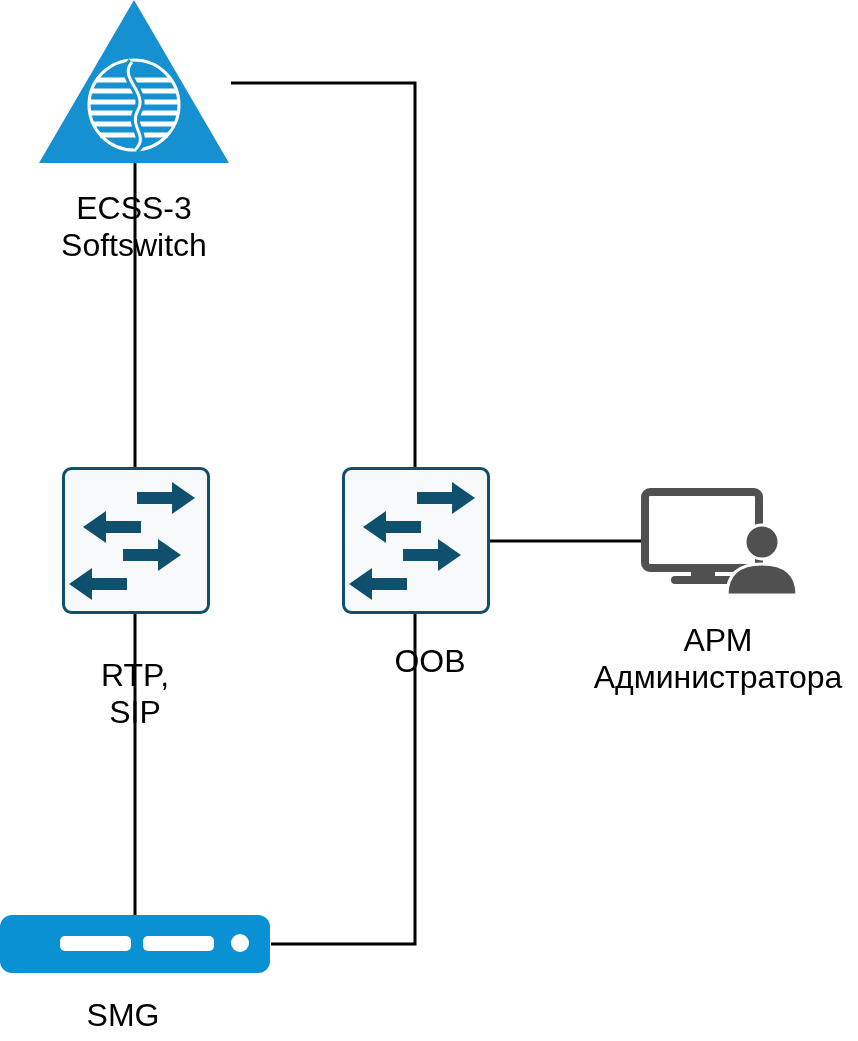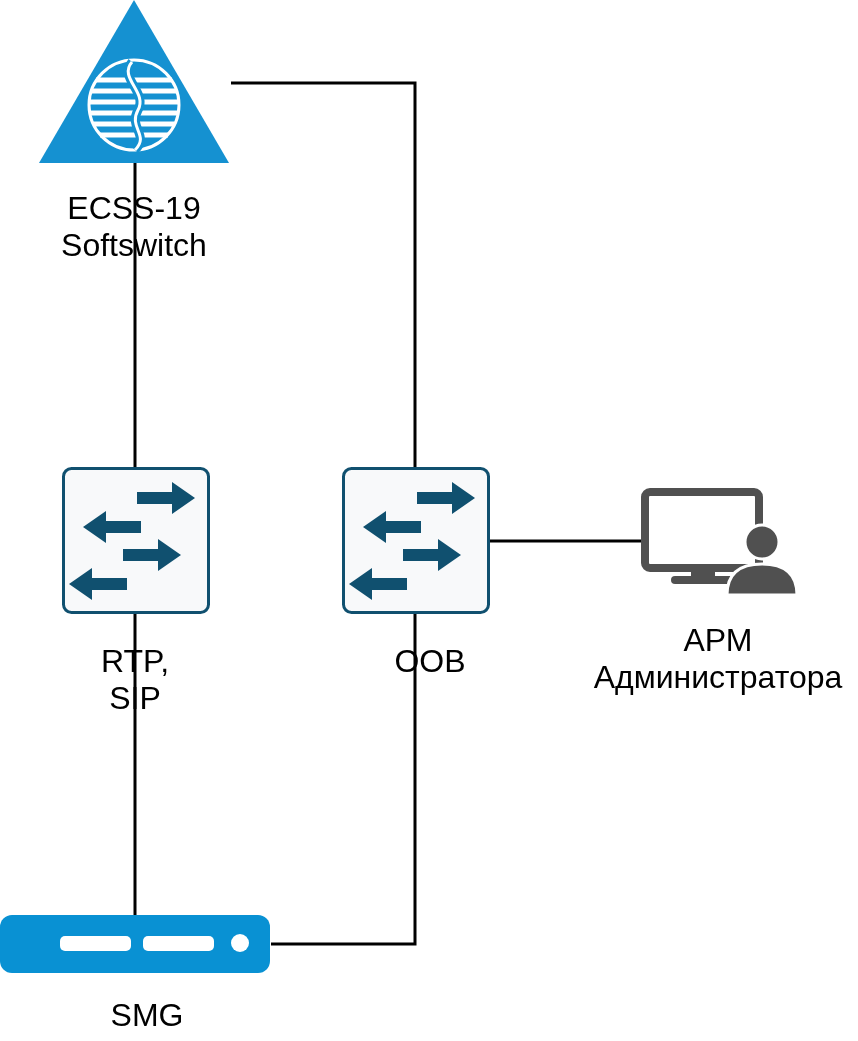--- a/index.html
+++ b/index.html
@@ -66,20 +66,20 @@
   </g>
 
   <g>
     <rect x="0" y="915" width="270" height="58" rx="12" fill="#0991D3"></rect>
     <rect x="60" y="936" width="71" height="15" rx="5" fill="#fff"></rect>
     <rect x="143" y="936" width="71" height="15" rx="5" fill="#fff"></rect>
     <circle cx="240" cy="943" r="9" fill="#fff"></circle>
   </g>
 </svg>
 
-<div class="label" style="left:14px; top:190px; width:240px;">ECSS-19
+<div class="label" style="left:14px; top:190px; width:240px;">ECSS-3
 Softswitch</div>
-<div class="label" style="left:60px; top:643px; width:150px;">RTP,
+<div class="label" style="left:60px; top:657px; width:150px;">RTP,
 SIP</div>
 <div class="label" style="left:355px; top:643px; width:150px;">OOB</div>
 <div class="label" style="left:568px; top:622px; width:300px;">АРМ
 Администратора</div>
-<div class="label" style="left:72px; top:997px; width:150px;">SMG</div>
+<div class="label" style="left:48px; top:997px; width:150px;">SMG</div>
 
 </body></html>

